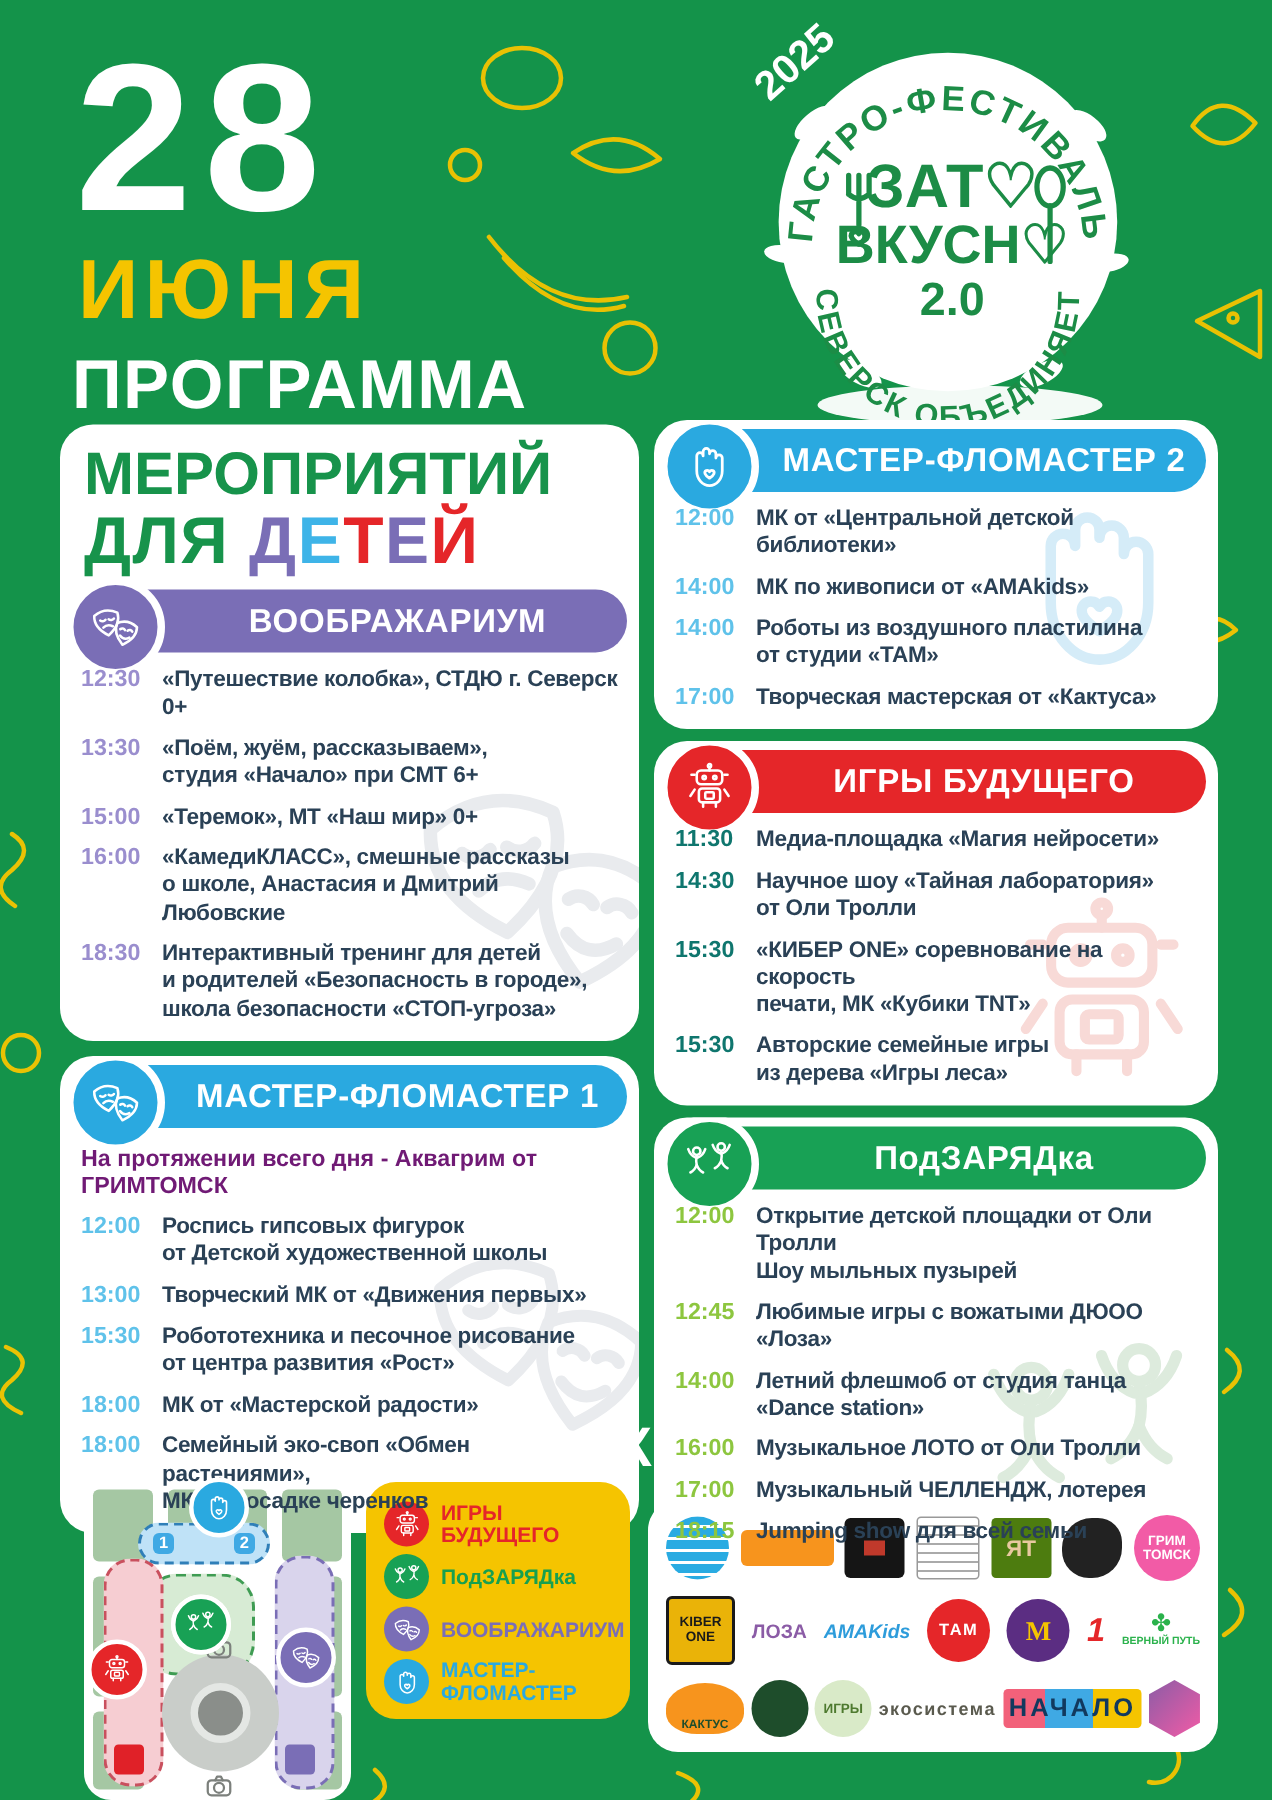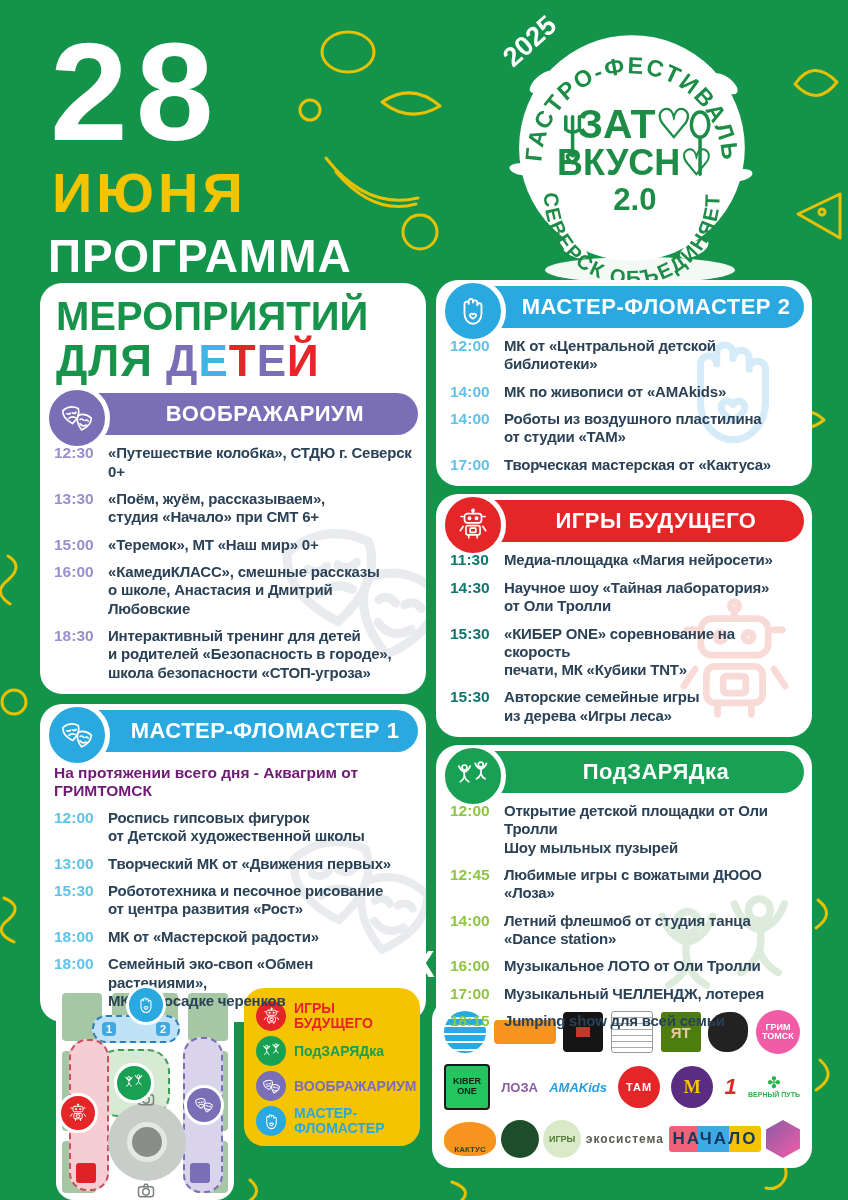--- a/index.html
+++ b/index.html
@@ -74,21 +74,21 @@
   .t-circle{border-radius:50%;}
   .l-navki{width:42px;height:42px;background:#29ABE2;background-image:repeating-linear-gradient(#29ABE2 0 6px,#fff 6px 8px);}
   .l-ugroza{width:62px;height:24px;background:#F7941D;border-radius:4px;}
   .l-dark{width:40px;height:40px;background:#151515;border-radius:4px;}
   .l-dark i{display:block;width:14px;height:10px;background:#C0392B;}
   .l-book{width:40px;height:40px;background:#fff;border:1px solid #999;border-radius:3px;
           background-image:repeating-linear-gradient(#fff 0 5px,#aaa 5px 6px);}
   .l-yat{width:40px;height:40px;background:#4d7c0f;color:#E8C9A0;font-size:15px;border-radius:3px;}
   .l-emblem{width:40px;height:40px;background:#222;border-radius:50% 40% 50% 45%;}
   .l-grim{width:44px;height:44px;background:#F25BA6;color:#fff;font-size:9px;line-height:1.05;}
-  .l-kiber{width:42px;height:42px;background:#22c55e;border:2px solid #1A1A1A;color:#1A1A1A;font-size:9px;line-height:1.1;border-radius:4px;}
+  .l-kiber{width:42px;height:42px;background:#eab308;border:2px solid #1A1A1A;color:#1A1A1A;font-size:9px;line-height:1.1;border-radius:4px;}
   .l-loza{color:#8B5CA6;font-size:13px;}
   .l-ama{color:#2D9CDB;font-size:13px;font-style:italic;}
   .l-tam{width:42px;height:42px;background:#E52629;color:#fff;font-size:11px;letter-spacing:1px;}
   .l-m{width:42px;height:42px;background:#5B2D82;color:#F5C400;font-size:18px;font-family:"Liberation Serif",serif;}
   .l-pervye{color:#E52629;font-size:22px;font-style:italic;}
   .l-put{color:#2BB24C;font-size:7px;flex-direction:column;line-height:1.2;}
   .l-put b{font-size:16px;line-height:1;}
   .l-kaktus{width:52px;height:34px;background:#F7941D;border-radius:50% 50% 40% 40%;color:#1E4D2B;font-size:8px;align-items:flex-end;padding-bottom:2px;box-sizing:border-box;}
   .l-spk{width:38px;height:38px;background:#1E4D2B;}
   .l-rost{width:38px;height:38px;background:#D9EAC8;color:#4E7A2F;font-size:9px;}

